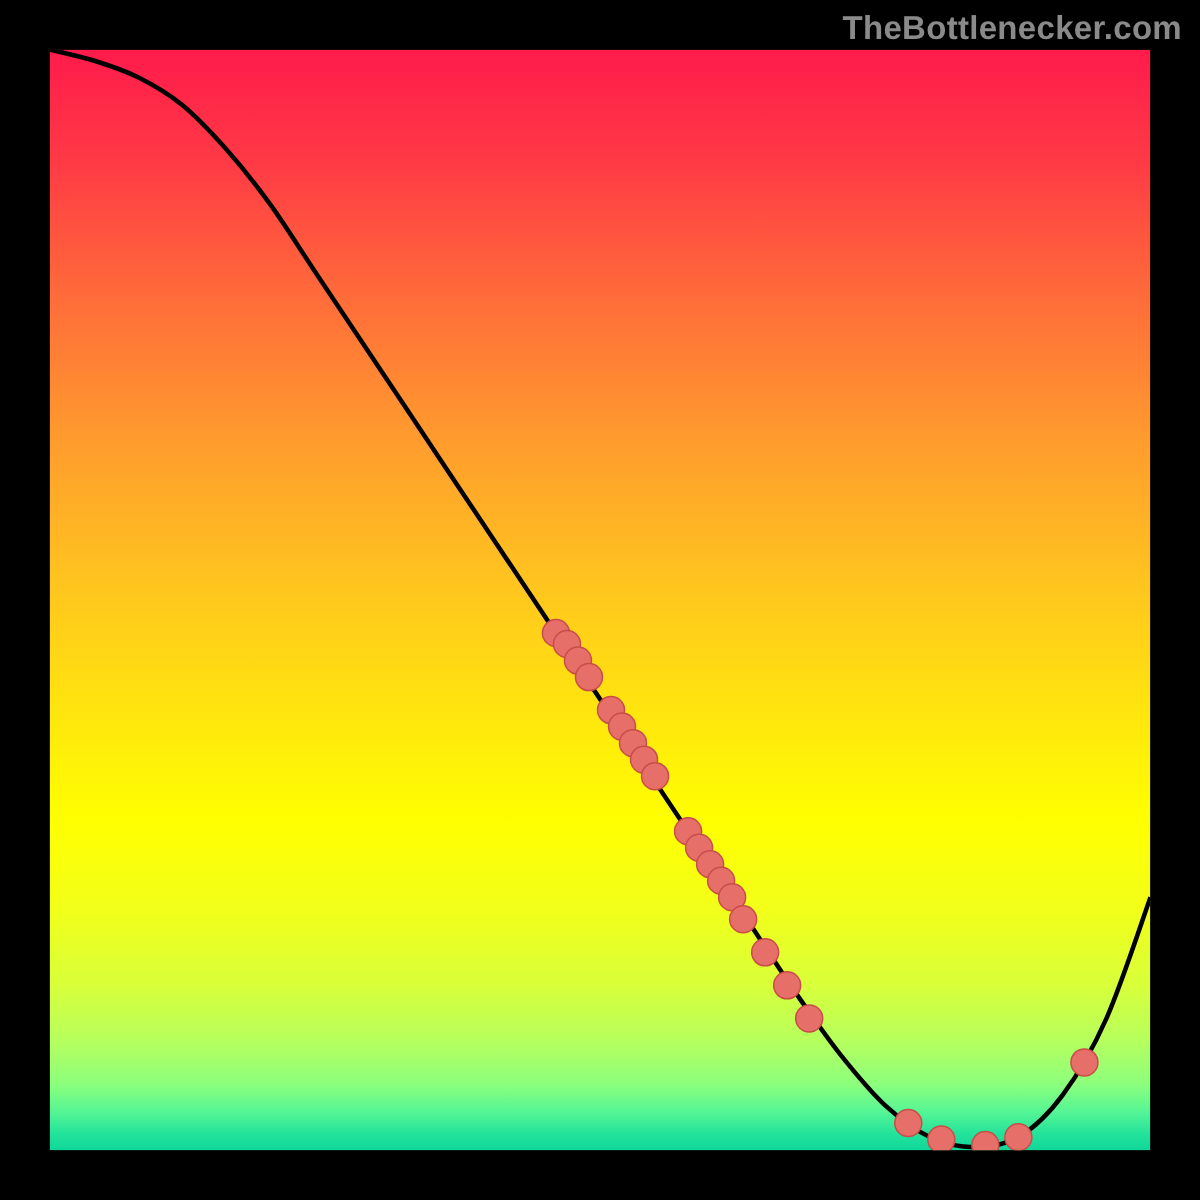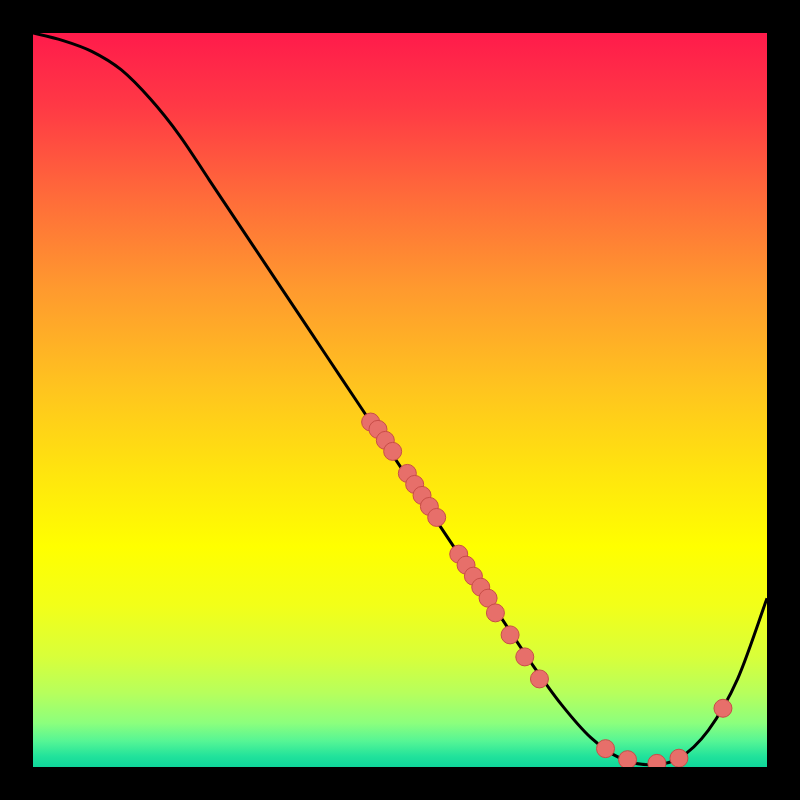--- a/index.html
+++ b/index.html
@@ -35,20 +35,21 @@
     color: #8a8a8a;
     font-size: 22px;
     font-weight: 600;
     letter-spacing: 0.2px;
   }
 </style>
 </head>
 <body>
 
 <div class="stage">
+  <div class="watermark">TheBottlenecker.com</div>
 
   <div class="plot">
     <svg id="chart-svg" width="734" height="734" viewBox="0 0 734 734">
       <defs>
         <linearGradient id="bg-grad" x1="0" y1="0" x2="0" y2="1">
             <stop offset="0.00%" stop-color="#ff1b4b"></stop>
             <stop offset="10.00%" stop-color="#ff3945"></stop>
             <stop offset="22.00%" stop-color="#ff6a3a"></stop>
             <stop offset="35.00%" stop-color="#ff9a2e"></stop>
             <stop offset="48.00%" stop-color="#ffc31f"></stop>

